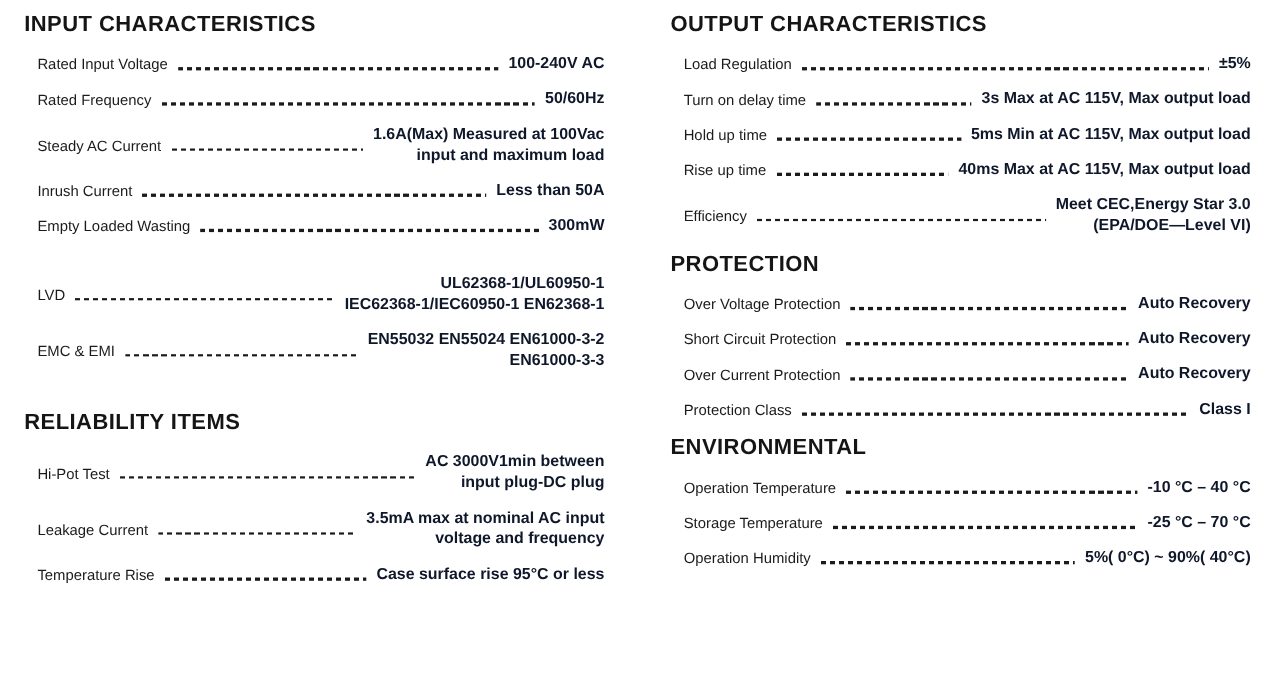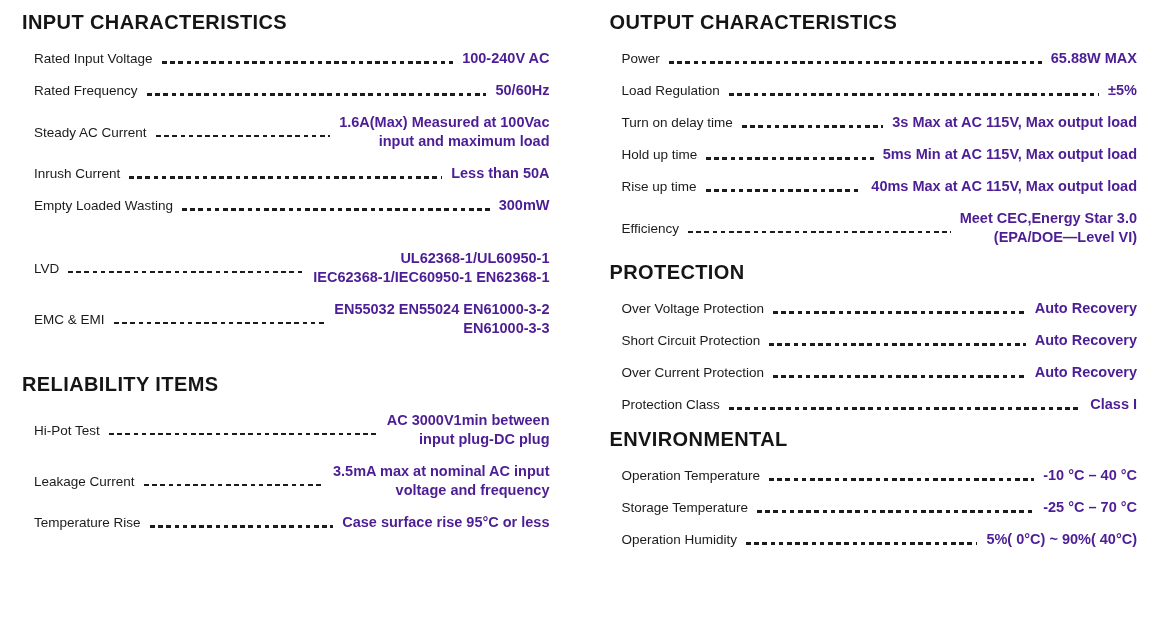--- a/index.html
+++ b/index.html
@@ -49,21 +49,21 @@
     margin: 8px 9px 0 9px;
     background: repeating-linear-gradient(to right, #1b1b1b 0 4.6px, transparent 4.6px 8.2px);
   }
   .spec-value {
     flex: 0 0 auto;
     font-size: 14.5px;
     font-weight: 700;
     line-height: 19px;
     text-align: right;
     white-space: pre-line;
-    color: #4c1d95;
+    color: #0f172a;
   }
 </style>
 </head>
 <body>
 
 <div class="page">
   <div class="column col-left">
   <section class="spec-section">
     <h2 class="section-title">INPUT CHARACTERISTICS</h2>
     <div class="rows">
@@ -140,25 +140,20 @@
     <span class="leader"></span>
     <span class="spec-value">Case surface rise 95°C or less</span>
   </div>
 </div>
   </section>
 </div>
   <div class="column col-right">
   <section class="spec-section">
     <h2 class="section-title">OUTPUT CHARACTERISTICS</h2>
     <div class="rows">
-  <div class="spec-row">
-    <span class="spec-label">Power</span>
-    <span class="leader"></span>
-    <span class="spec-value">65.88W MAX</span>
-  </div>
 
   <div class="spec-row">
     <span class="spec-label">Load Regulation</span>
     <span class="leader"></span>
     <span class="spec-value">±5%</span>
   </div>
 
   <div class="spec-row">
     <span class="spec-label">Turn on delay time</span>
     <span class="leader"></span>

